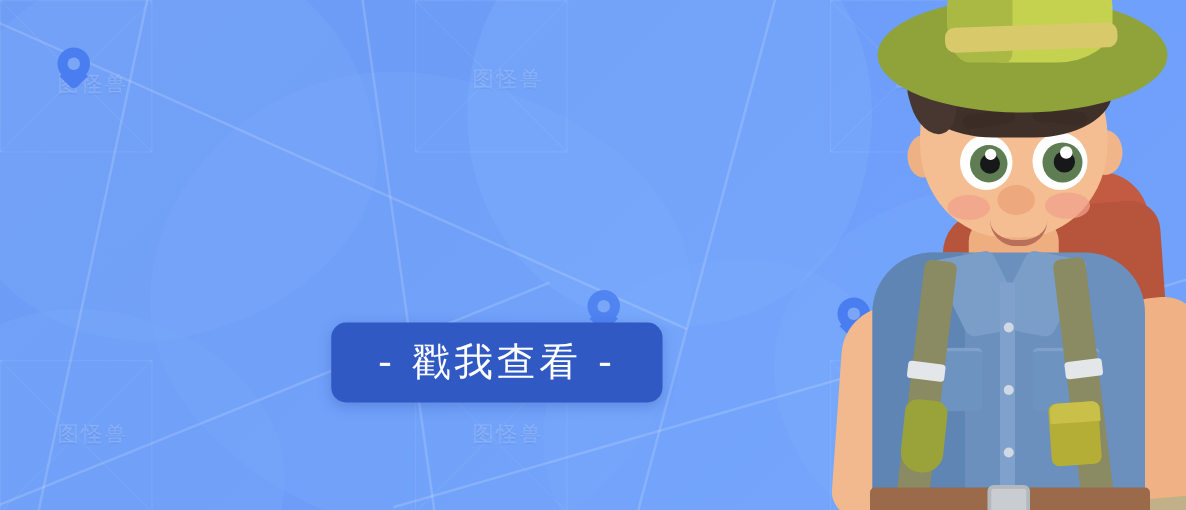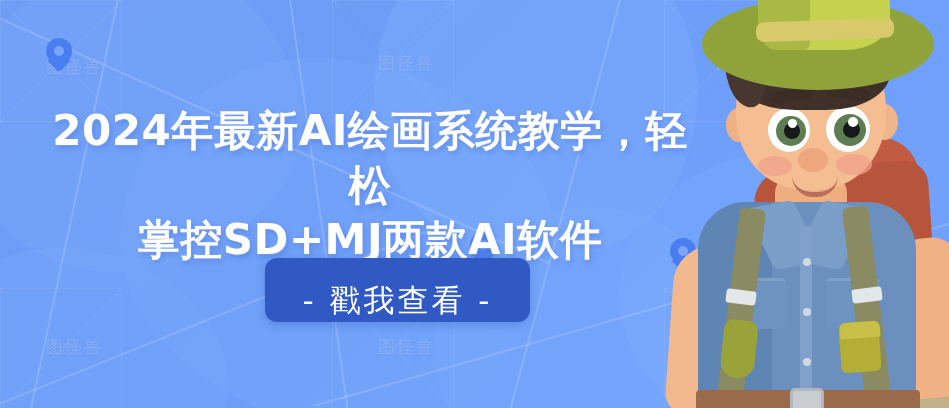--- a/index.html
+++ b/index.html
@@ -108,21 +108,21 @@
       1px 1px 0 rgba(120,160,250,.55),
       2px 3px 5px rgba(60,100,200,.35);
   }
   .headline .l2{display:block;}
 
   
   .cta{
     position:absolute;left:265px;top:258px;width:265px;height:64px;
     background:#3159c4;
     border-radius:12px;
-    display:flex;align-items:flex-end;justify-content:center;
+    display:flex;align-items:center;justify-content:center;
     box-shadow:0 3px 10px rgba(30,60,150,.25);
     cursor:pointer;
   }
   .cta-text{
     color:#ffffff;
     font-family:"DejaVu Sans","Liberation Sans",sans-serif;
     font-size:31px;font-weight:500;letter-spacing:3px;
     white-space:nowrap;
   }
 
@@ -283,22 +283,18 @@
     <div class="c hair-tuft"></div>
     <div class="c brow-l"></div>
     <div class="c brow-r"></div>
     <div class="c hat-brim"></div>
     <div class="c hat-crown"></div>
     <div class="c hat-crown-sh"></div>
     <div class="c hat-band"></div>
 
   </div>
 
-  <div class="headline">
-    <span>2024年最新AI绘画系统教学，轻松</span>
-    <span class="l2">掌控SD+MJ两款AI软件</span>
-  </div>
 
   <div class="cta">
     <span class="cta-text">- 戳我查看 -</span>
   </div>
 
 </div>
 
 </body></html>

